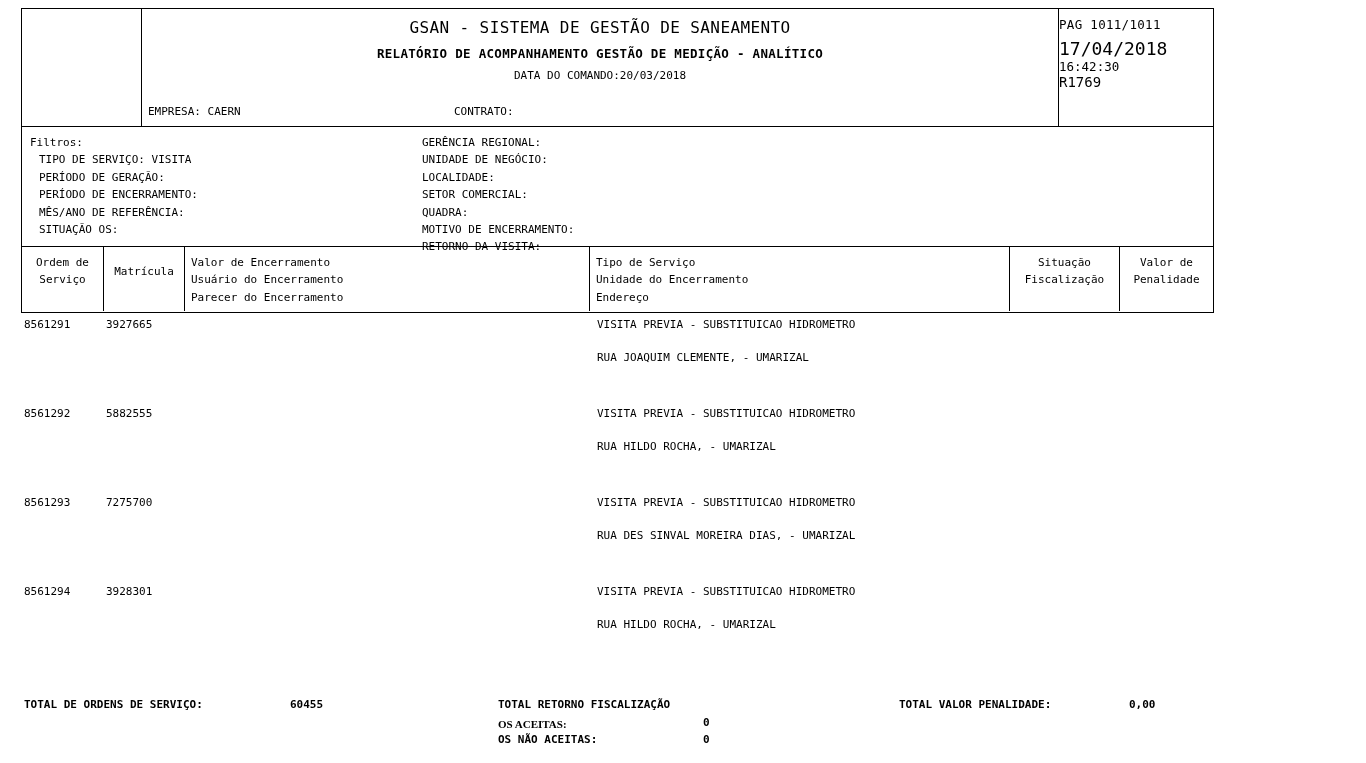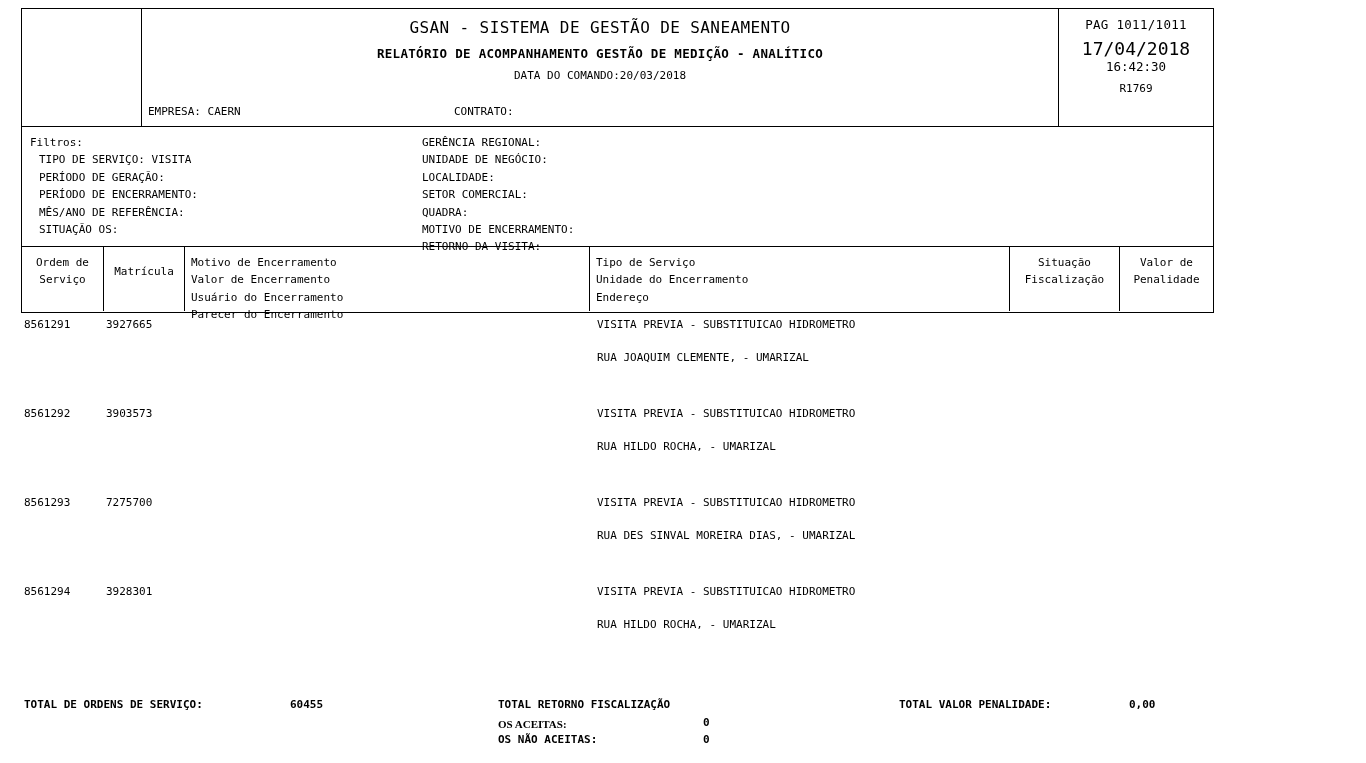--- a/index.html
+++ b/index.html
@@ -43,21 +43,21 @@
     right: 155px; height: 117px;
     box-sizing: border-box;
     text-align: center;
   }
   .hdr-col-right {
     position: absolute;
     right: 0; top: 0;
     width: 155px; height: 117px;
     border-left: 1px solid #000;
     box-sizing: border-box;
-    text-align: center;
+    text-align: left;
     padding-top: 8px;
   }
   .sys-title {
     font-size: 16px;
     letter-spacing: 0.4px;
     margin-top: 9px;
   }
   .rep-title {
     font-size: 12.5px;
     font-weight: bold;
@@ -76,21 +76,21 @@
   }
   .hdr-contrato {
     position: absolute;
     left: 432px;
     top: 96px;
     font-size: 11px;
   }
   .pag-line { font-size: 12.5px; letter-spacing: 0.3px; }
   .pag-line2 { font-size: 18px; margin-top: 6px; }
   .pag-line3 { font-size: 12.5px; }
-  .pag-line4 { font-size: 11px; margin-top: 8px; }
+  .pag-line4 { font-size: 14px; }
 
   
   .filters-table {
     position: absolute;
     left: 21px;
     top: 127px;
     width: 1193px;
     height: 120px;
     border: 1px solid #000;
     border-top: none;
@@ -221,21 +221,20 @@
 
   <div class="colhead">
     <div class="ch ch-os ch-sep">
       <div>Ordem de</div>
       <div>Serviço</div>
     </div>
     <div class="ch ch-matr ch-sep">
       <div>Matrícula</div>
     </div>
     <div class="ch ch-motivo ch-sep">
-      <div>Motivo de Encerramento</div>
       <div>Valor de Encerramento</div>
       <div>Usuário do Encerramento</div>
       <div>Parecer do Encerramento</div>
     </div>
     <div class="ch ch-tipo ch-sep">
       <div>Tipo de Serviço</div>
       <div>Unidade do Encerramento</div>
       <div>Endereço</div>
     </div>
     <div class="ch ch-sit ch-sep">
@@ -252,21 +251,21 @@
 
     <div class="row">
       <div class="r-os">8561291</div>
       <div class="r-matr">3927665</div>
       <div class="r-tipo">VISITA PREVIA - SUBSTITUICAO HIDROMETRO</div>
       <div class="r-end">RUA  JOAQUIM CLEMENTE,    - UMARIZAL</div>
     </div>
 
     <div class="row">
       <div class="r-os">8561292</div>
-      <div class="r-matr">3903573</div>
+      <div class="r-matr">5882555</div>
       <div class="r-tipo">VISITA PREVIA - SUBSTITUICAO HIDROMETRO</div>
       <div class="r-end">RUA  HILDO ROCHA,   - UMARIZAL</div>
     </div>
 
     <div class="row">
       <div class="r-os">8561293</div>
       <div class="r-matr">7275700</div>
       <div class="r-tipo">VISITA PREVIA - SUBSTITUICAO HIDROMETRO</div>
       <div class="r-end">RUA DES SINVAL MOREIRA DIAS,    - UMARIZAL</div>
     </div>

